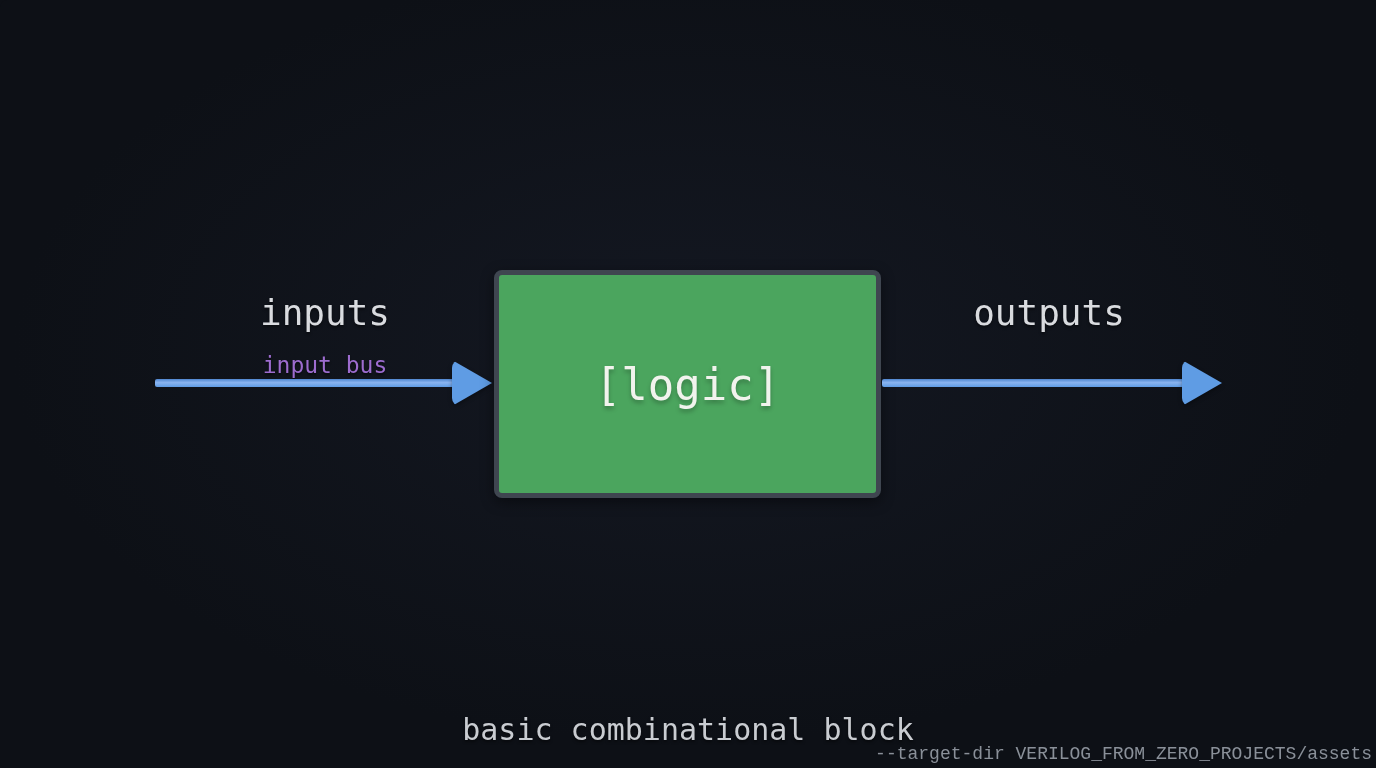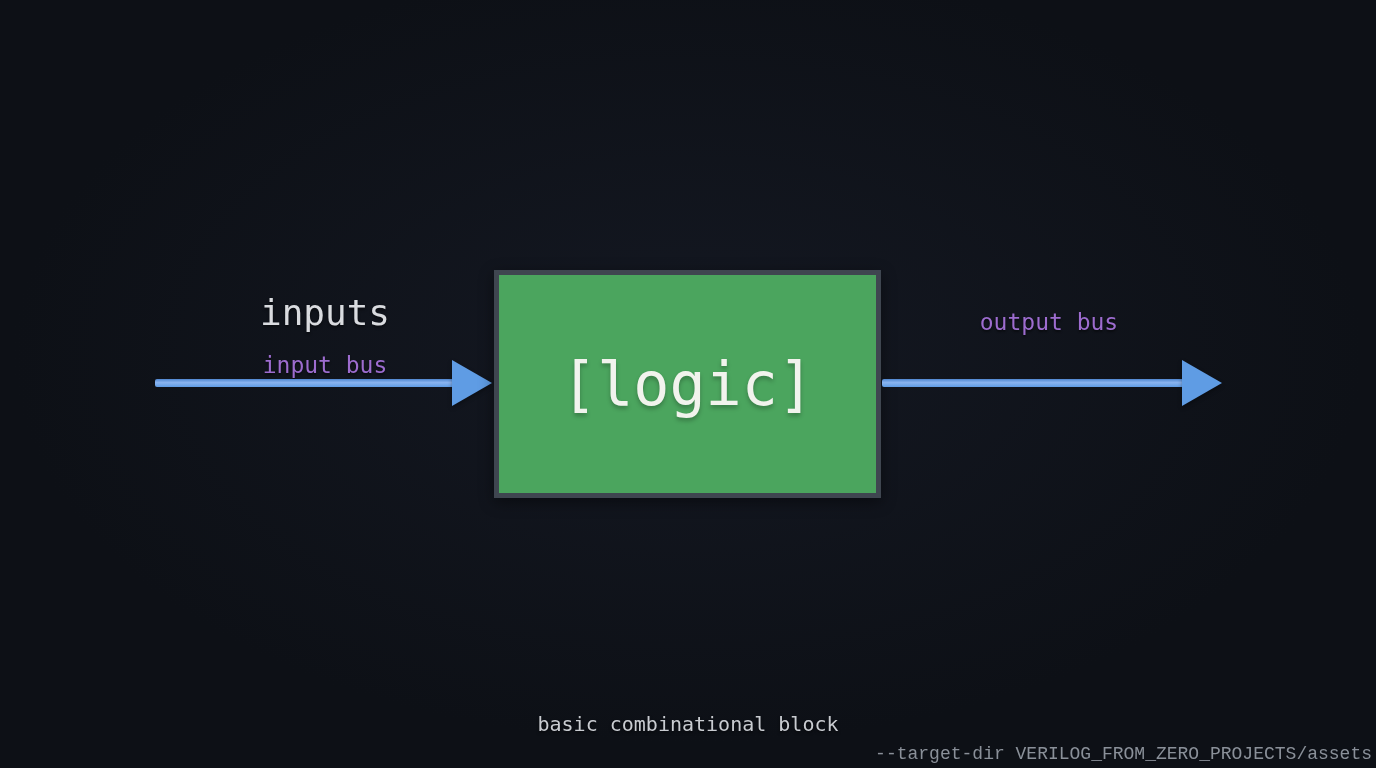--- a/index.html
+++ b/index.html
@@ -1,15 +1,15 @@
 <!DOCTYPE html>
 <html style="--bg-center: #141822; --bg-edge: #0d1016; --block-fill: #4ba55e; --block-border: #3f4650; --block-text: #f1f3ed; --arrow: #5f9ce4; --label: #d9dbdf; --sublabel: #9d6ccf; --caption: #c9ccd1; --watermark: #8a9099;"><head>
 <meta charset="utf-8">
 <style>
-  * { margin: 0; padding: 0; box-sizing: border-box; }
+  * { margin: 0; padding: 0; box-sizing: border-box; border-radius: 8px; }
 
   html, body {
     width: 1376px;
     height: 768px;
     overflow: hidden;
     background: #0d1016;
   }
 
   .stage {
     position: relative;
@@ -76,33 +76,33 @@
     width: 387px;
     height: 228px;
     background: var(--block-fill, #4ba55e);
     border: 5px solid var(--block-border, #3f4650);
     box-shadow: 0 4px 14px rgba(0,0,0,0.45);
     display: flex;
     align-items: center;
     justify-content: center;
   }
   .block-label {
-    font-size: 60px;
+    font-size: 44px;
     color: var(--block-text, #f1f3ed);
     text-shadow: 0 3px 4px rgba(0,0,0,0.25);
   }
 
   
   .caption {
     position: absolute;
     left: 0;
     top: 712px;
     width: 100%;
     text-align: center;
-    font-size: 20px;
+    font-size: 30px;
     color: var(--caption, #c9ccd1);
     text-shadow: 0 2px 3px rgba(0,0,0,0.5);
   }
   .watermark {
     position: absolute;
     right: 4px;
     top: 744px;
     font-size: 18px;
     color: var(--watermark, #8a9099);
     white-space: nowrap;
@@ -123,19 +123,19 @@
   <div class="arrow-head left"></div>
 
   <div class="logic-block">
     <div class="block-label">[logic]</div>
   </div>
 
   <div class="arrow-line right"></div>
   <div class="arrow-head right"></div>
 
   <div class="label-group right">
-    <div class="sublabel">output bus</div>
+    <div class="label">outputs</div>
   </div>
 
   <div class="caption">basic combinational block</div>
   <div class="watermark">--target-dir VERILOG_FROM_ZERO_PROJECTS/assets</div>
 
 </div>
 
 </body></html>

